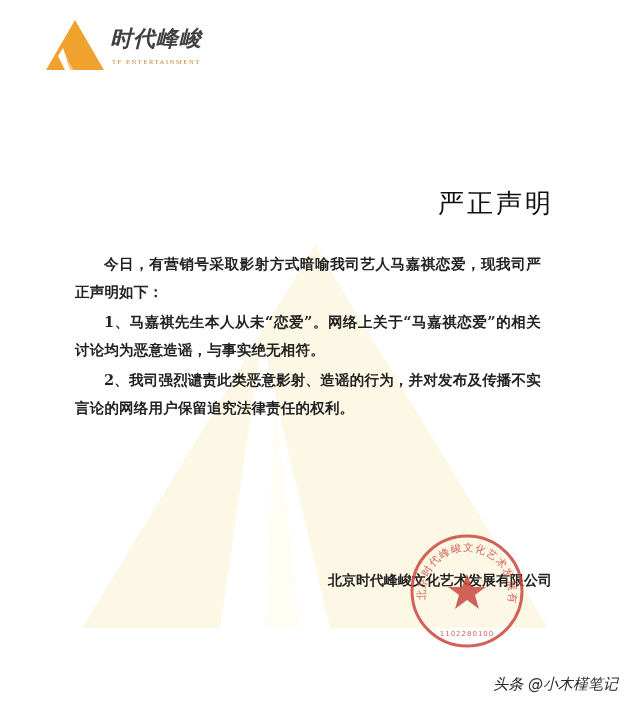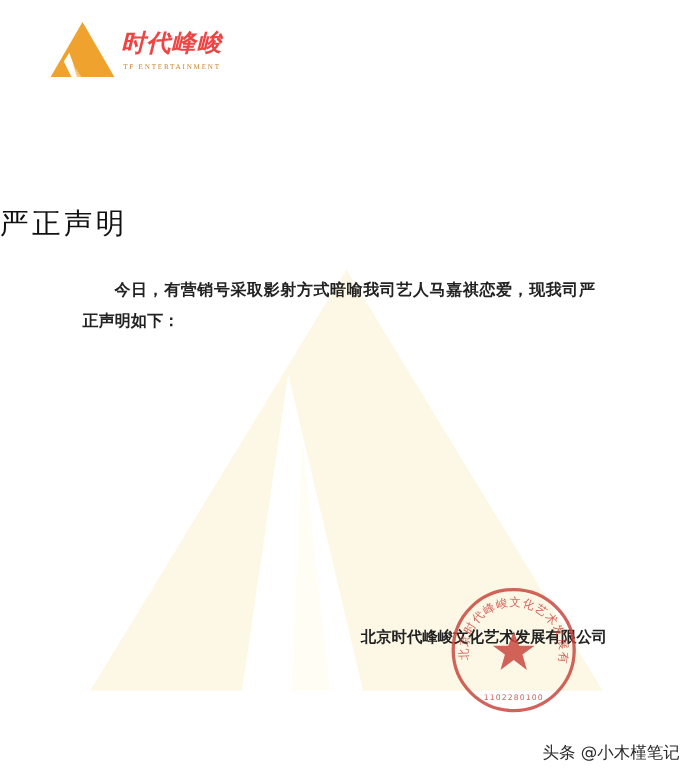--- a/index.html
+++ b/index.html
@@ -5,41 +5,42 @@
   html, body { margin: 0; padding: 0; }
   body {
     width: 630px; height: 704px; background: #ffffff; position: relative; overflow: hidden;
     font-family: "DejaVu Serif", "Liberation Serif", serif; color: #1a1a1a;
   }
   .watermark { position: absolute; left: 0; top: 0; width: 630px; height: 704px; z-index: 0; }
   .logo { position: absolute; left: 44px; top: 18px; width: 160px; height: 56px; z-index: 1; }
   .logo-mark { position: absolute; left: 0; top: 0; width: 62px; height: 54px; }
   .logo-cn {
     position: absolute; left: 66px; top: 6px; font-size: 22px; font-weight: bold; letter-spacing: 1px;
-    font-family: "DejaVu Serif", serif; color: #ef4444; font-style: italic;
+    font-family: "DejaVu Serif", serif; color: #404040; font-style: italic;
   }
   .logo-en {
     position: absolute; left: 68px; top: 40px; font-size: 6.5px; letter-spacing: 1.6px; color: #c8852c;
     font-family: "Liberation Serif", serif;
   }
   .title {
-    position: absolute; left: 0; width: 554px; top: 186px; text-align: left;
+    position: absolute; left: 0; width: 554px; top: 186px; text-align: right;
     font-family: "DejaVu Sans", sans-serif; font-size: 26px; letter-spacing: 3px; color: #111; z-index: 1;
   }
   .body-text {
     position: absolute; left: 75px; width: 478px; top: 250px; z-index: 1;
     font-size: 14.5px; line-height: 28px; letter-spacing: 0.2px; font-weight: bold; color: #222;
   }
   .para { margin: 0 12px 2px 0; text-indent: 29px; text-align: justify; }
   .signature { position: absolute; right: 78px; top: 566px; z-index: 2; text-align: right; font-size: 14px; font-weight: bold; color: #222; line-height: 28px; }
   .stamp { position: absolute; left: 408px; top: 532px; width: 118px; height: 118px; z-index: 3; opacity: 0.82; }
   .footer-watermark {
     position: absolute; right: 12px; bottom: 10px; z-index: 4;
     font-family: "DejaVu Sans", sans-serif; font-size: 15px; color: #2a2a2a;
     text-shadow: 0 0 2px #fff, 0 0 2px #fff;
+    font-style: italic;
   }
 </style>
 </head>
 <body>
 
 <svg class="watermark" viewBox="0 0 630 704">
   <polygon points="315,245 548,628 82,628" fill="#fdf8e6"></polygon>
   <polygon points="262,340 330,628 220,628" fill="#ffffff"></polygon>
   <polygon points="275,400 300,628 265,628" fill="#fffdf4"></polygon>
 </svg>
@@ -51,20 +52,22 @@
     <polygon points="22,40 30,52 26,52" fill="#f7c97a"></polygon>
   </svg>
   <div class="logo-cn">时代峰峻</div>
   <div class="logo-en">TF ENTERTAINMENT</div>
 </div>
 
 <div class="title">严正声明</div>
 
 <div class="body-text">
   <p class="para">今日，有营销号采取影射方式暗喻我司艺人马嘉祺恋爱，现我司严正声明如下：</p>
+  <p class="para">1、马嘉祺先生本人从未“恋爱”。网络上关于“马嘉祺恋爱”的相关讨论均为恶意造谣，与事实绝无相符。</p>
+  <p class="para">2、我司强烈谴责此类恶意影射、造谣的行为，并对发布及传播不实言论的网络用户保留追究法律责任的权利。</p>
 </div>
 
 <svg class="stamp" viewBox="0 0 118 118">
   <defs>
     <path id="stampArc" d="M 18,70 A 42,42 0 1,1 100,70"></path>
   </defs>
   <circle cx="59" cy="59" r="55" fill="none" stroke="#c8423a" stroke-width="3"></circle>
   <text font-size="10.5" fill="#c8423a" font-family="DejaVu Sans, sans-serif" letter-spacing="1">
     <textPath href="#stampArc" startOffset="2">北京时代峰峻文化艺术发展有限公司</textPath>
   </text>

